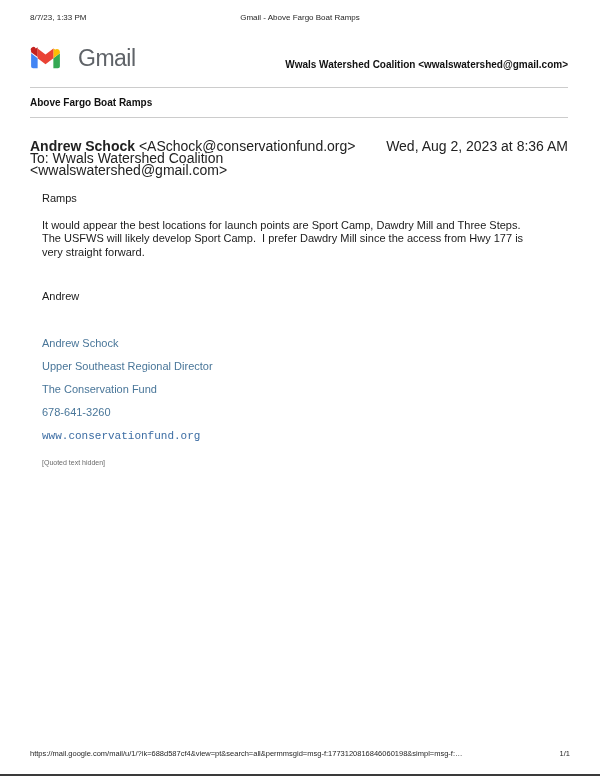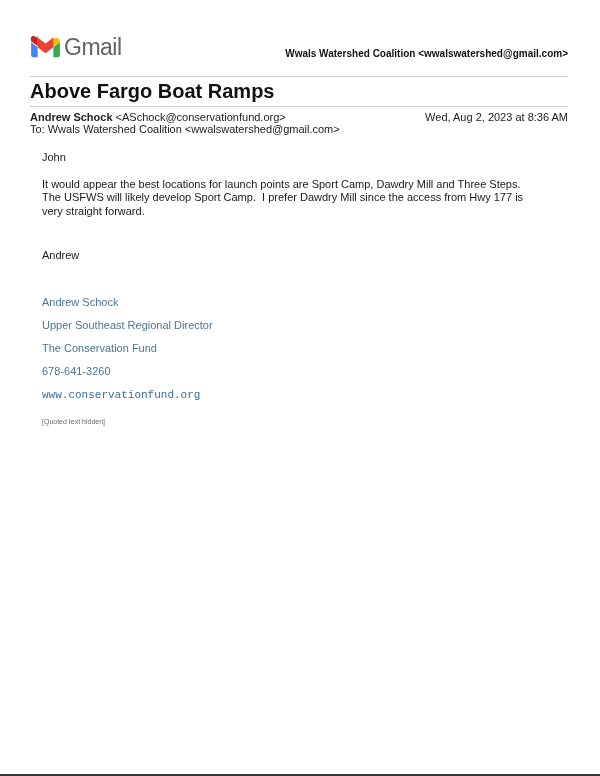--- a/index.html
+++ b/index.html
@@ -30,21 +30,21 @@
     text-align: center;
   }
   
   .gmail-header {
     margin-top: 18px;
     display: flex;
     align-items: center;
     justify-content: space-between;
     height: 32px;
   }
-  .gmail-logo { display: flex; align-items: center; gap: 3px; }
+  .gmail-logo { display: flex; align-items: center; gap: 17px; }
   .gmail-logo svg { display: block; }
   .gmail-wordmark {
     font-size: 23px;
     color: #5f6368;
     letter-spacing: -0.5px;
   }
   .account-line {
     font-size: 10px;
     font-weight: bold;
     color: #111111;
@@ -52,31 +52,31 @@
     margin-top: 12px;
   }
   hr.rule {
     border: none;
     border-top: 1px solid #cccccc;
     height: 0;
   }
   .rule-top { margin-top: 13px; }
   .subject {
     margin-top: 6px;
-    font-size: 20px;
+    font-size: 10px;
     font-weight: bold;
     color: #111111;
     line-height: 17px;
   }
   .rule-under-subject { margin-top: 6px; }
   .msg-header {
-    margin-top: 4px;
+    margin-top: 22px;
     display: flex;
     justify-content: space-between;
-    font-size: 11px;
+    font-size: 14px;
     line-height: 12px;
     color: #222222;
   }
   .msg-header .from-name { font-weight: bold; }
   .msg-header .date { white-space: nowrap; }
   .msg-body {
     margin-left: 12px;
     font-size: 11px;
     line-height: 13.5px;
     color: #1a1a1a;
@@ -127,20 +127,24 @@
     left: 0; right: 0; bottom: 0;
     height: 2px;
     background: #3a3a3a;
   }
 </style>
 </head>
 <body>
 
 <div class="page">
 
+  <div class="print-header">
+    <span class="datetime">8/7/23, 1:33 PM</span>
+    <span class="doc-title">Gmail - Above Fargo Boat Ramps</span>
+  </div>
 
   <div class="gmail-header">
     <div class="gmail-logo">
       <span>
         <svg width="31" height="24" viewBox="0 0 24 20">
           <path fill="#4285f4" d="M1.636 18.5h3.819V10.23L0 6.136v10.728C0 17.767.733 18.5 1.636 18.5z"></path>
           <path fill="#34a853" d="M18.545 18.5h3.819c.904 0 1.636-.733 1.636-1.636V6.136l-5.455 4.094z"></path>
           <path fill="#fbbc04" d="M18.545 2.136v8.094L24 6.136V4.955c0-2.023-2.309-3.178-3.927-1.964z"></path>
           <path fill="#ea4335" d="M5.455 10.23V2.136L12 7.045l6.545-4.909v8.094L12 15.136z"></path>
           <path fill="#c5221f" d="M0 4.955v1.181l5.455 4.094V2.136L3.927 2.99A2.04 2.04 0 0 0 0 4.955z" transform="translate(0,-1)"></path>
@@ -161,30 +165,34 @@
     <div>
       <div>
         <span class="from-name">Andrew Schock</span><span> &lt;ASchock@conservationfund.org&gt;</span>
       </div>
       <div>To: Wwals Watershed Coalition &lt;wwalswatershed@gmail.com&gt;</div>
     </div>
     <div class="date">Wed, Aug 2, 2023 at 8:36 AM</div>
   </div>
 
   <div class="msg-body">
-    <div class="greeting">John</div>
+    <div class="greeting">Ramps</div>
     <div class="paragraph">It would appear the best locations for launch points are Sport Camp, Dawdry Mill and Three Steps.  The USFWS will likely develop Sport Camp.  I prefer Dawdry Mill since the access from Hwy 177 is very straight forward.</div>
     <div class="closing">Andrew</div>
 
     <div class="signature">
       <div class="sig-line">Andrew Schock</div>
       <div class="sig-line">Upper Southeast Regional Director</div>
       <div class="sig-line">The Conservation Fund</div>
       <div class="sig-line">678-641-3260</div>
       <div class="sig-line"><a class="sig-link">www.conservationfund.org</a></div>
     </div>
 
     <div class="quoted-hidden">[Quoted text hidden]</div>
   </div>
 
+  <div class="print-footer">
+    <span class="url">https://mail.google.com/mail/u/1/?ik=688d587cf4&amp;view=pt&amp;search=all&amp;permmsgid=msg-f:1773120816846060198&amp;simpl=msg-f:…</span>
+    <span class="page-num">1/1</span>
+  </div>
 
   <div class="bottom-edge"></div>
 </div>
 
 </body></html>

